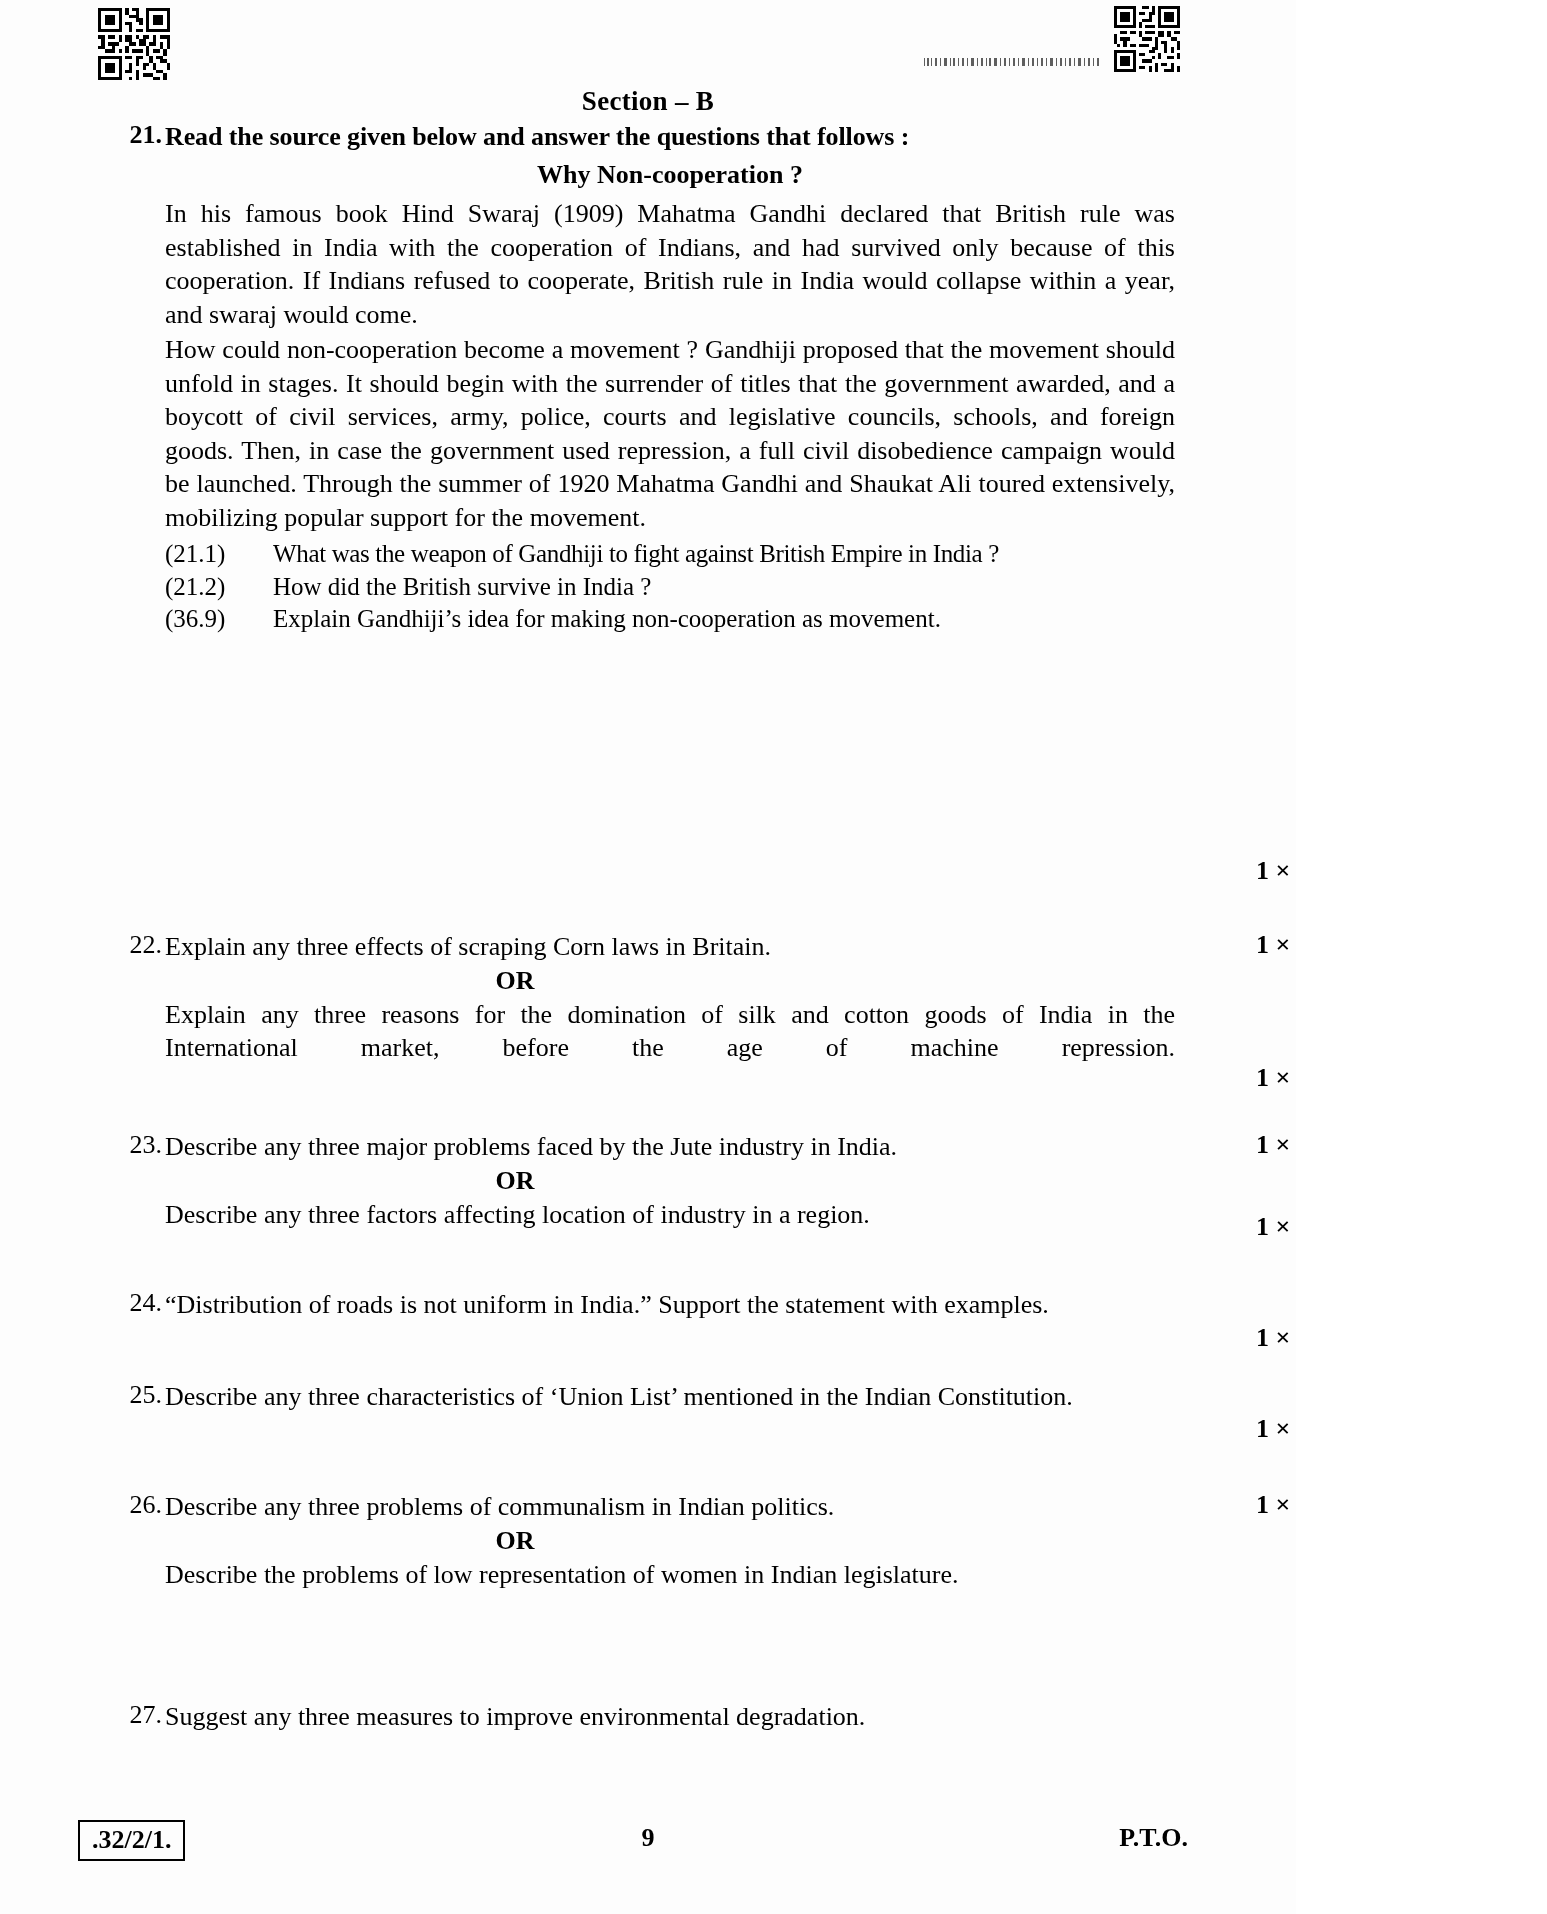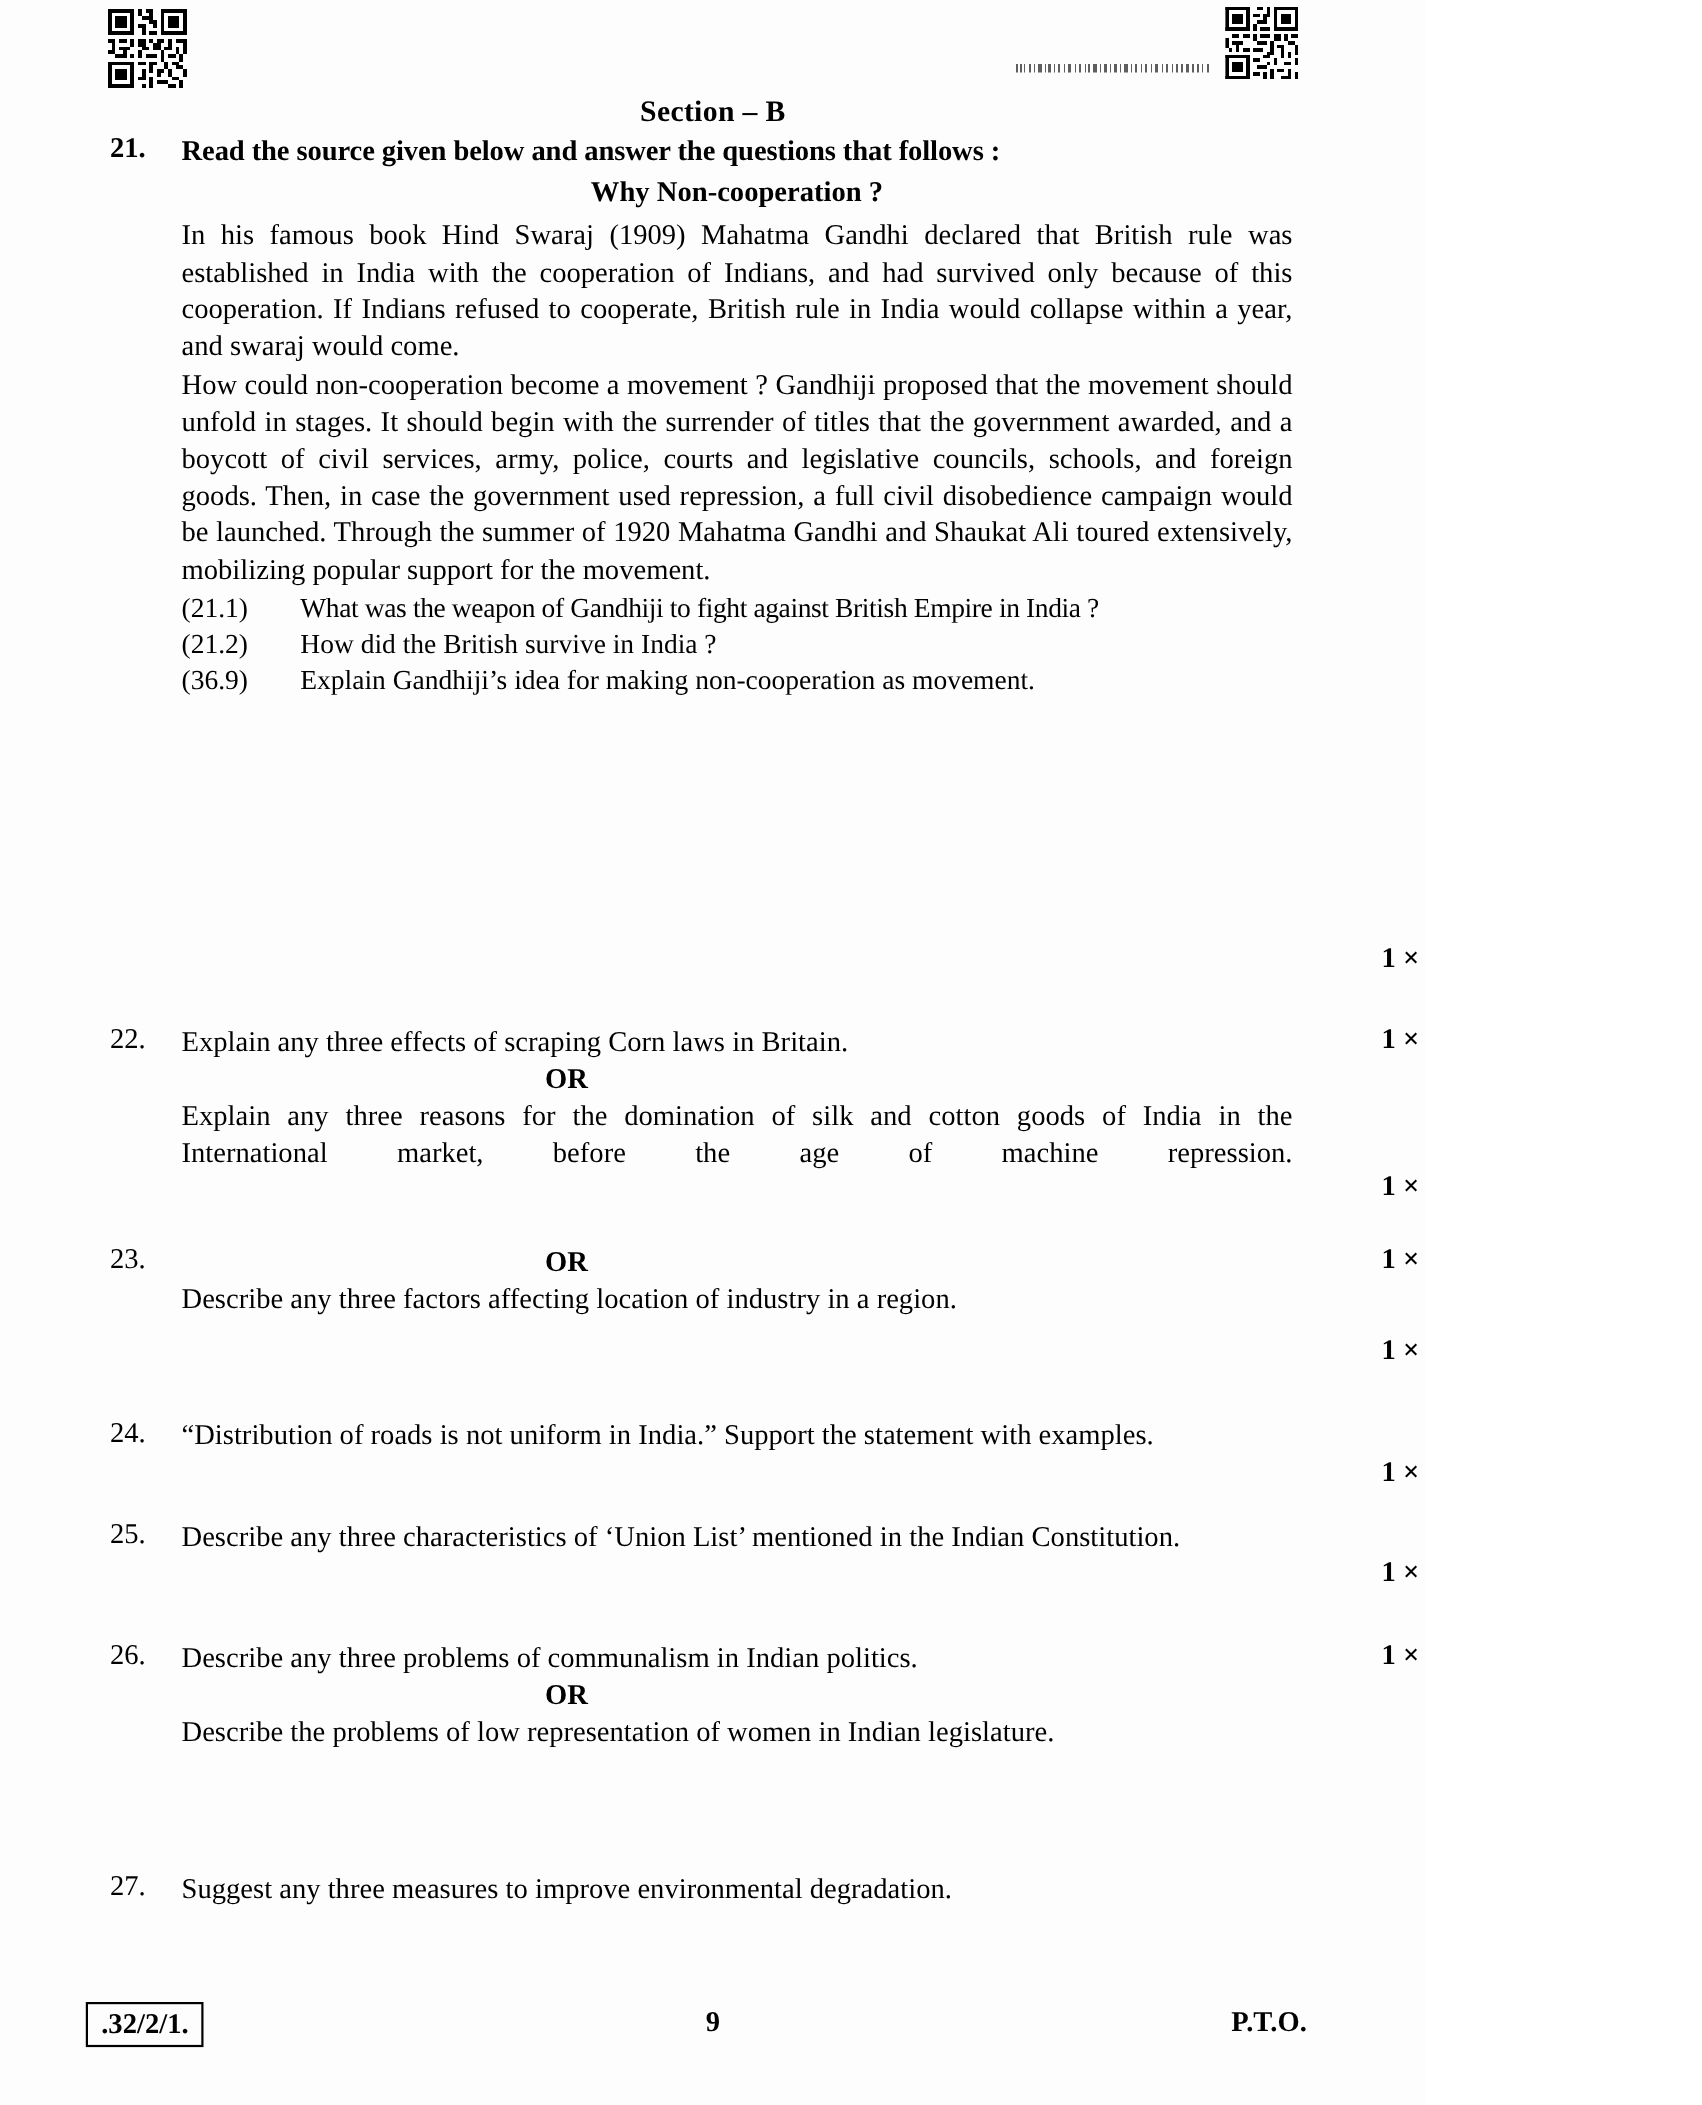--- a/index.html
+++ b/index.html
@@ -45,21 +45,21 @@
     font-size: 27px;
     letter-spacing: 0.3px;
   }
 
   .q-block { position: absolute; left: 100px; width: 1350px; }
 
   .q-num {
     position: absolute;
     left: 0;
     width: 62px;
-    text-align: left;
+    text-align: right;
     font-size: 26px;
   }
   .q-num.bold { font-weight: bold; }
 
   .q-body {
     margin-left: 65px;
     width: 1010px;
     font-size: 26px;
     line-height: 1.29;
   }
@@ -333,20 +333,21 @@
     <div class="q-num">22.</div>
     <div class="q-body">Explain any three effects of scraping Corn laws in Britain.</div>
     <div class="or-line" style="margin-top:2px;">OR</div>
     <div class="q-body just-all" style="margin-top:2px;">Explain any three reasons for the domination of silk and cotton goods of India in the International market, before the age of machine repression.</div>
   </div>
   <div class="marks" style="left:1256px; top:930px;">1 × 3 = 3</div>
   <div class="marks" style="left:1256px; top:1063px;">1 × 3 = 3</div>
 
   <div class="q-block" style="top:1130px;">
     <div class="q-num">23.</div>
+    <div class="q-body">Describe any three major problems faced by the Jute industry in India.</div>
     <div class="or-line" style="margin-top:2px;">OR</div>
     <div class="q-body" style="margin-top:2px;">Describe any three factors affecting location of industry in a region.</div>
   </div>
   <div class="marks" style="left:1256px; top:1130px;">1 × 3 = 3</div>
   <div class="marks" style="left:1256px; top:1212px;">1 × 3 = 3</div>
 
   <div class="q-block" style="top:1288px;">
     <div class="q-num">24.</div>
     <div class="q-body just">“Distribution of roads is not uniform in India.” Support the statement with examples.</div>
   </div>

